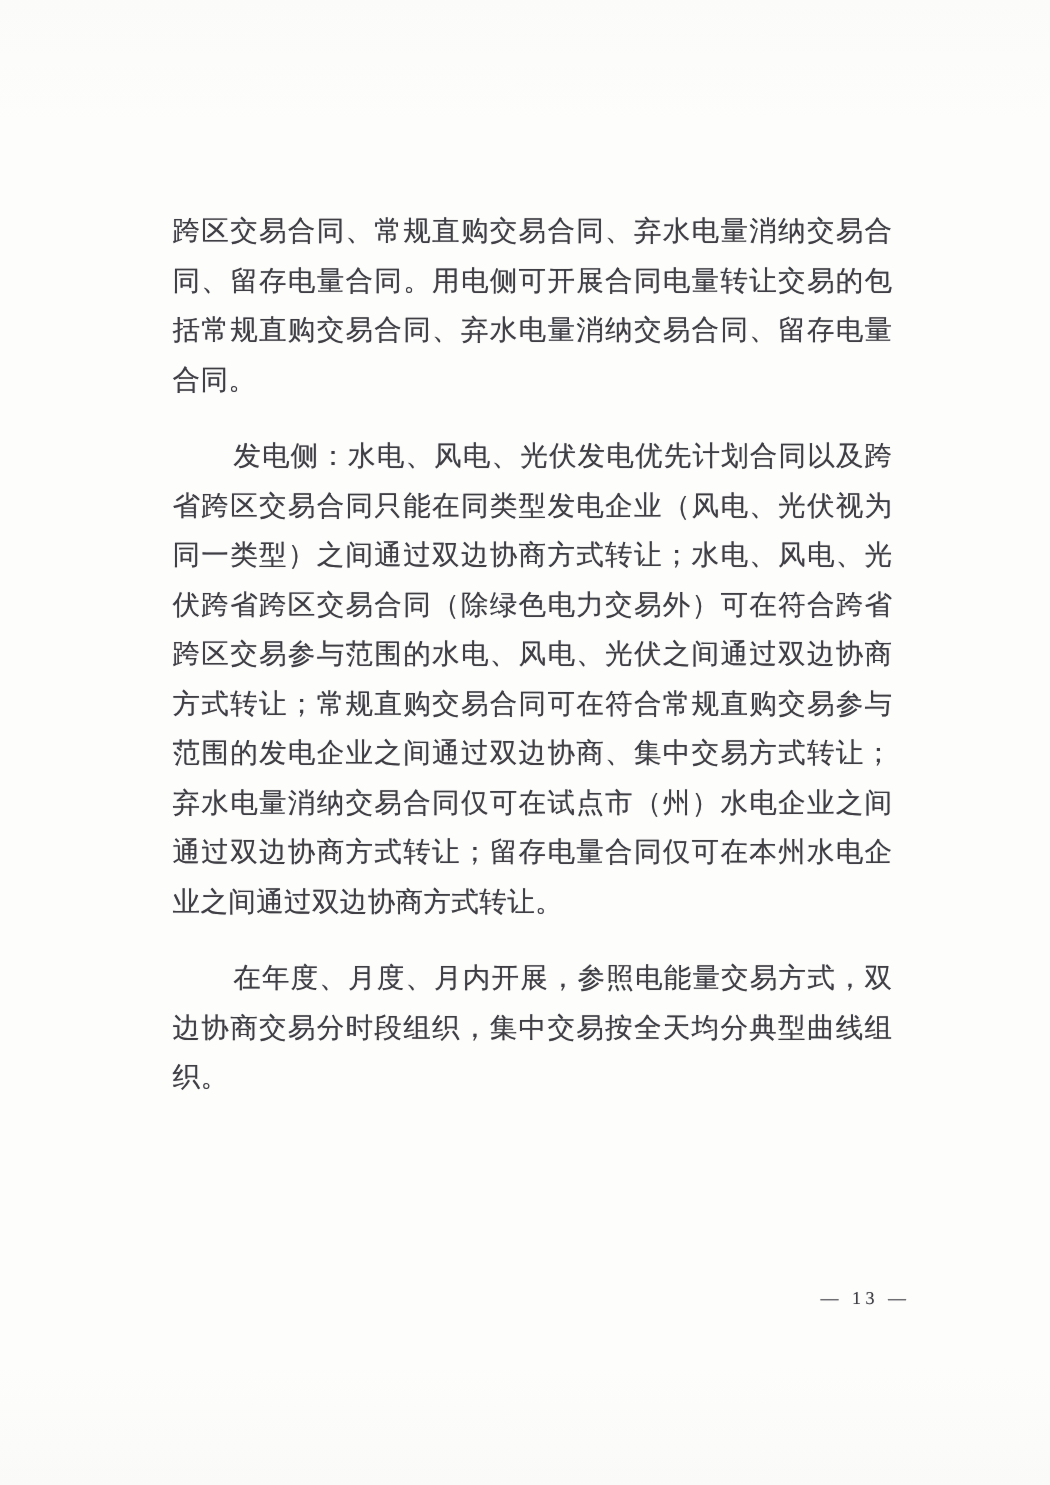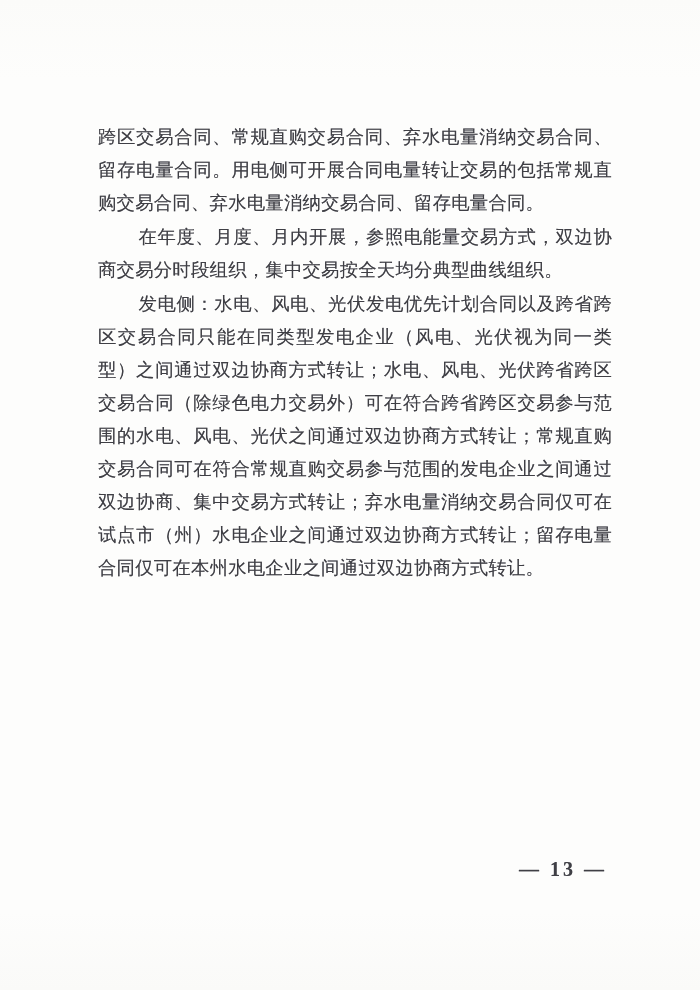--- a/index.html
+++ b/index.html
@@ -22,41 +22,40 @@
     top: 120px;
     width: 516px;
     color: var(--ink, #3f3f45);
     font-size: 18.4px;
     line-height: 33px;
     text-align: justify;
     letter-spacing: 0.2px;
     text-shadow: 0 0 0.6px rgba(70, 70, 78, 0.55);
   }
   .doc-body p {
-    margin: 1px;
+    margin: 18px;
     word-break: break-all;
   }
   .doc-body p.indent {
     text-indent: 2.2em;
   }
   .page-number {
     position: absolute;
     top: 858px;
     right: 93px;
     color: var(--ink, #3f3f45);
-    font-size: 20px;
+    font-size: 12px;
     letter-spacing: 3px;
     text-shadow: 0 0 0.6px rgba(70, 70, 78, 0.5);
-    font-weight: bold;
   }
 </style>
 </head>
 <body>
 
 <div class="scan-page">
   <div class="doc-body">
 
   <p class="">跨区交易合同、常规直购交易合同、弃水电量消纳交易合同、留存电量合同。用电侧可开展合同电量转让交易的包括常规直购交易合同、弃水电量消纳交易合同、留存电量合同。</p>
+      <p class="indent">发电侧：水电、风电、光伏发电优先计划合同以及跨省跨区交易合同只能在同类型发电企业（风电、光伏视为同一类型）之间通过双边协商方式转让；水电、风电、光伏跨省跨区交易合同（除绿色电力交易外）可在符合跨省跨区交易参与范围的水电、风电、光伏之间通过双边协商方式转让；常规直购交易合同可在符合常规直购交易参与范围的发电企业之间通过双边协商、集中交易方式转让；弃水电量消纳交易合同仅可在试点市（州）水电企业之间通过双边协商方式转让；留存电量合同仅可在本州水电企业之间通过双边协商方式转让。</p>
       <p class="indent">在年度、月度、月内开展，参照电能量交易方式，双边协商交易分时段组织，集中交易按全天均分典型曲线组织。</p>
-      <p class="indent">发电侧：水电、风电、光伏发电优先计划合同以及跨省跨区交易合同只能在同类型发电企业（风电、光伏视为同一类型）之间通过双边协商方式转让；水电、风电、光伏跨省跨区交易合同（除绿色电力交易外）可在符合跨省跨区交易参与范围的水电、风电、光伏之间通过双边协商方式转让；常规直购交易合同可在符合常规直购交易参与范围的发电企业之间通过双边协商、集中交易方式转让；弃水电量消纳交易合同仅可在试点市（州）水电企业之间通过双边协商方式转让；留存电量合同仅可在本州水电企业之间通过双边协商方式转让。</p>
     </div>
   <div class="page-number">— 13 —</div>
 </div>
 
 </body></html>

